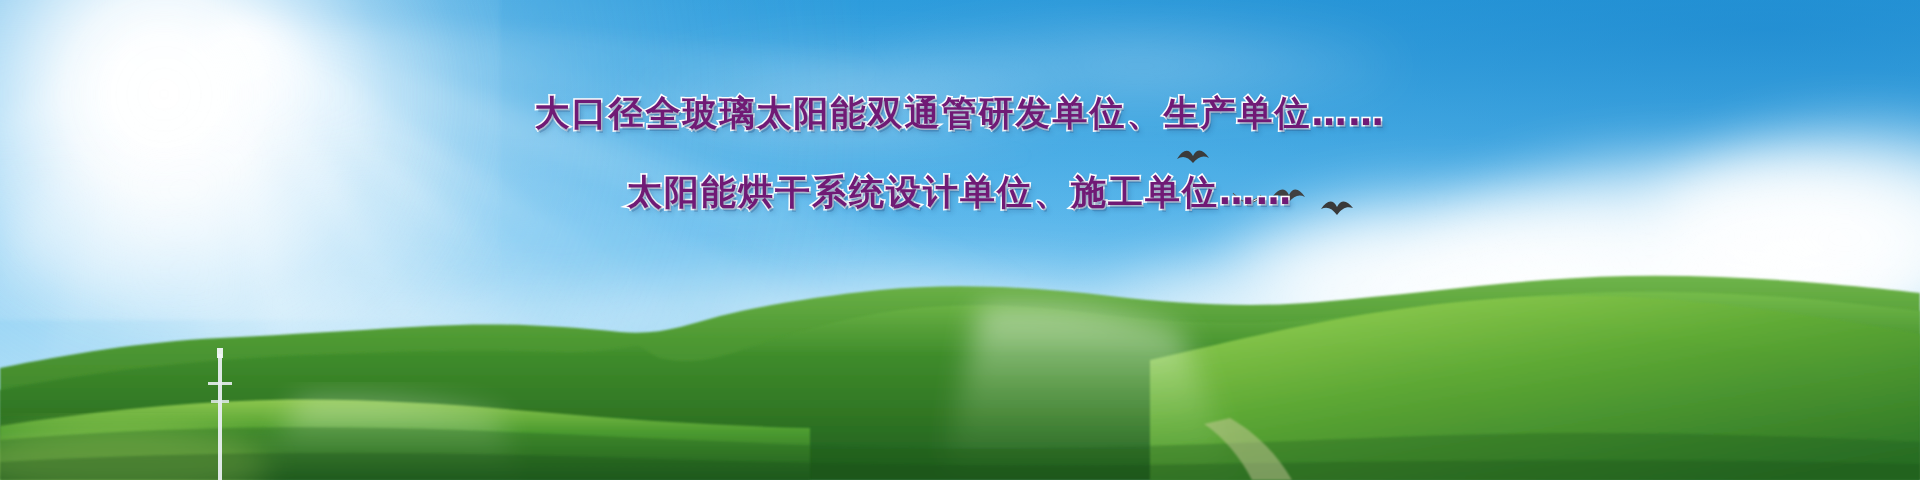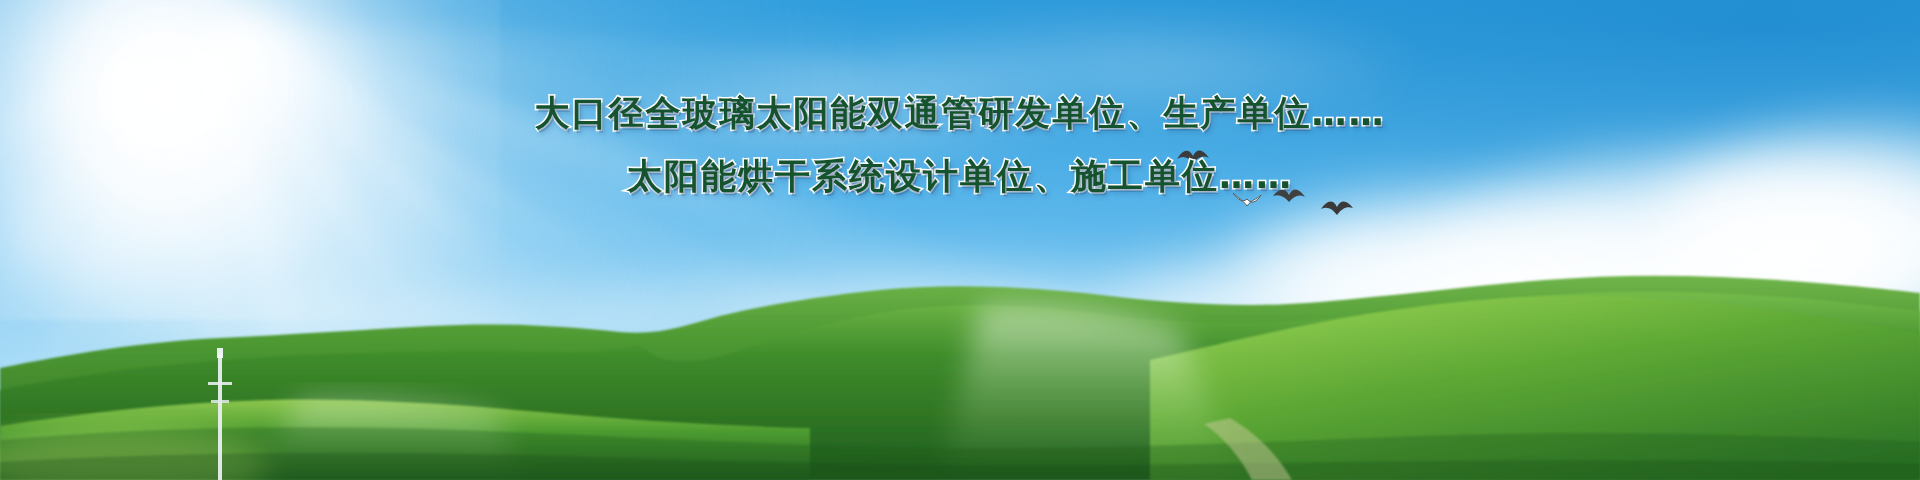--- a/index.html
+++ b/index.html
@@ -66,29 +66,29 @@
     text-align:center;z-index:40;
     pointer-events:none;
   }
   .hl-line{
     display:block;
     font-family:"DejaVu Sans","Liberation Sans",sans-serif;
     font-weight:bold;
     font-size:35px;
     letter-spacing:2px;
     line-height:1;
-    color:#14532d;
+    color:#701a75;
     -webkit-text-stroke:3px #ffffff;
     paint-order:stroke fill;
     text-shadow:
        2px 3px 0 rgba(40,80,130,.30),
        3px 4px 5px rgba(30,70,120,.28);
     white-space:nowrap;
   }
-  .hl-line.second{margin-top:28px;}
+  .hl-line.second{margin-top:44px;}
 
   
   .pole{position:absolute;z-index:25;}
 
   
   .bird{position:absolute;z-index:30;}
 </style>
 </head>
 <body>
 

